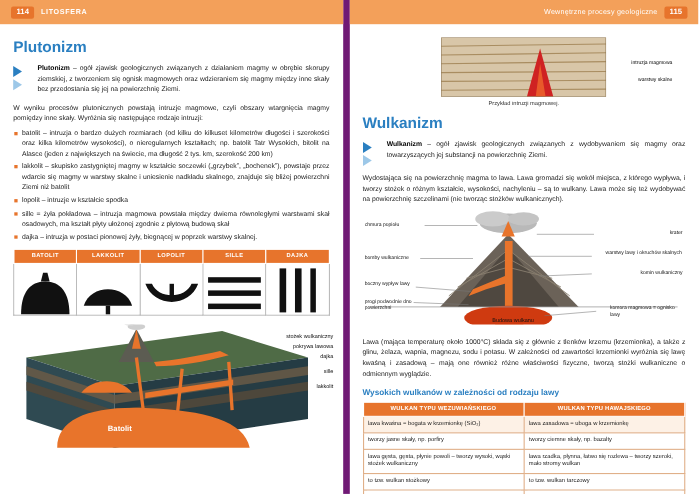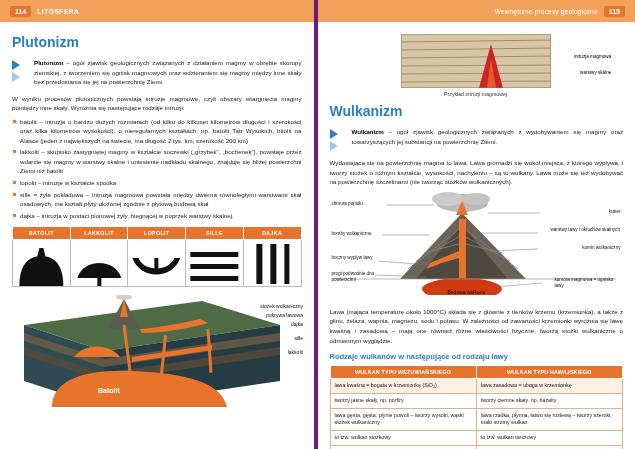--- a/index.html
+++ b/index.html
@@ -14,21 +14,21 @@
     width: 635px; height: 449px;
     position: relative;
     display: flex;
     background: #fff;
   }
   .col {
     width: 317.5px; height: 449px;
     position: relative;
     padding: 0;
   }
-  .col-left { border-right: 4px solid #701a75; }
+  .col-left { border-right: 6px solid #701a75; }
 
   
   .head-bar {
     height: 22px;
     display: flex;
     align-items: center;
     gap: 6px;
     padding: 0 10px;
   }
   .head-left { background: #f3a05a; }
@@ -436,21 +436,21 @@
         <span class="vlab" style="right:2px; top:36px; width:70px;">warstwy lawy i okruchów skalnych</span>
         <span class="vlab" style="left:2px; top:64px; width:46px;">boczny wypływ lawy</span>
         <span class="vlab" style="right:2px; top:54px;">komin wulkaniczny</span>
         <span class="vlab" style="left:2px; top:80px; width:48px;">progi podwodnie dno powierzchni</span>
         <span class="vlab" style="right:2px; top:86px; width:66px;">komora magmowa = ognisko lawy</span>
         <span class="vlab" style="left:118px; top:98px; font-size:5px;">Budowa wulkanu</span>
       </div>
 
       <p class="para" style="margin-top:6px;">Lawa (mająca temperaturę około 1000°C) składa się z głównie z tlenków krzemu (krzemionka), a także z glinu, żelaza, wapnia, magnezu, sodu i potasu. W zależności od zawartości krzemionki wyróżnia się lawę kwaśną i zasadową – mają one również różne właściwości fizyczne, tworzą stożki wulkaniczne o odmiennym wyglądzie.</p>
 
-      <h3 class="tabtitle">Rodzaje wulkanów w następujące od rodzaju lawy</h3>
+      <h3 class="tabtitle">Wysokich wulkanów w zależności od rodzaju lawy</h3>
 
       <table class="lava">
         <tbody>
             <tr>
           <th>WULKAN TYPU WEZUWIAŃSKIEGO</th>
           <th>WULKAN TYPU HAWAJSKIEGO</th>
         </tr>
         <tr>
           <td class="shade">lawa kwaśna = bogata w krzemionkę (SiO₂)</td>
           <td class="shade">lawa zasadowa = uboga w krzemionkę</td>

